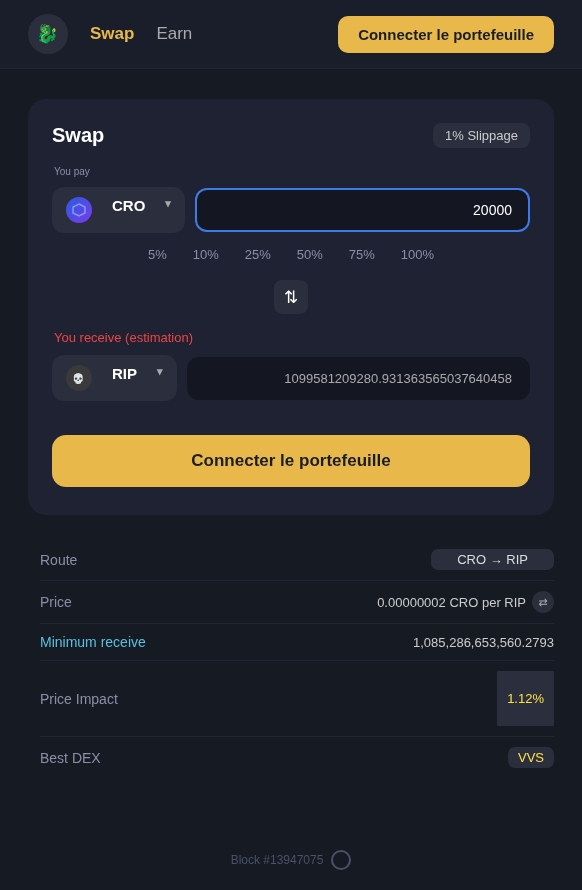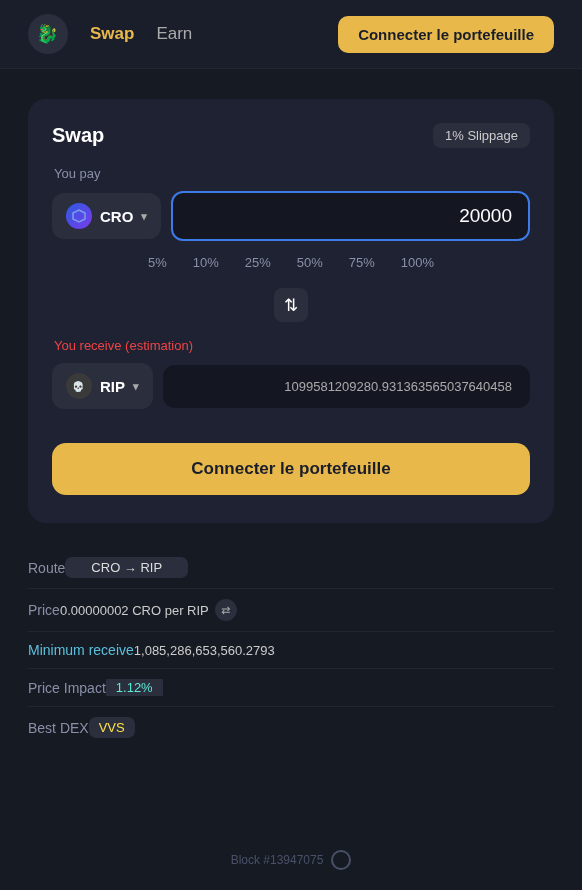--- a/index.html
+++ b/index.html
@@ -92,43 +92,43 @@
     .slippage-badge {
       background: #2a2e3d;
       color: #ccc;
       border-radius: 8px;
       padding: 5px 12px;
       font-size: 13px;
     }
 
     
     .section-label {
-      font-size: 13px;
+      font-size: 10px;
       color: #8a8fa8;
       margin-bottom: 10px;
       margin-left: 2px;
     }
     .input-row {
       display: flex;
       align-items: center;
       gap: 10px;
       margin-bottom: 12px;
     }
     .token-selector {
       background: #2a2e3d;
       border: none;
       border-radius: 12px;
       padding: 10px 14px;
       color: #fff;
       font-size: 15px;
       font-weight: 600;
       cursor: pointer;
       display: flex;
-      align-items: center;
-      gap: 8px;
+      align-items: flex-start;
+      gap: 20px;
       white-space: nowrap;
     }
     .token-icon {
       width: 26px;
       height: 26px;
       border-radius: 50%;
       background: #3a4060;
       display: flex;
       align-items: center;
       justify-content: center;
@@ -144,21 +144,21 @@
       font-size: 11px;
       color: #aaa;
     }
     .amount-input {
       flex: 1;
       background: #141722;
       border: 2px solid #3d7be6;
       border-radius: 12px;
       padding: 12px 16px;
       color: #fff;
-      font-size: 19px;
+      font-size: 14px;
       font-weight: 500;
       text-align: right;
       outline: none;
     }
     .amount-display {
       flex: 1;
       background: #141722;
       border: 2px solid transparent;
       border-radius: 12px;
       padding: 12px 16px;
@@ -230,23 +230,25 @@
     }
 
     
     .route-info {
       width: 100%;
       max-width: 526px;
       margin-top: 24px;
     }
     .route-row {
       display: flex;
+      justify-content: space-between;
       align-items: center;
       padding: 10px 0;
       border-bottom: 1px solid #222633;
+      margin-left: 12px;
     }
     .route-row:last-child { border-bottom: none; }
     .route-label {
       font-size: 14px;
       color: #8a8fa8;
     }
     .route-label.highlight { color: #5bc0de; }
     .route-value {
       font-size: 13px;
       color: #ccc;
@@ -257,23 +259,23 @@
     .route-badge {
       background: #2a2e3d;
       border-radius: 7px;
       padding: 3px 26px;
       font-size: 13px;
       color: #ddd;
     }
     .impact-badge {
       background: #2a2e3d;
       border-radius: 1px;
-      padding: 1px 10px;
-      font-size: 13px;
-      color: #5eead4;
+      padding: 20px 10px;
+      font-size: 13px;
+      color: #fde047;
     }
     .dex-badge {
       background: #2a2e3d;
       border-radius: 7px;
       padding: 3px 10px;
       font-size: 13px;
       color: #fde047;
     }
     .swap-icon-btn {
       background: #2a2e3d;

